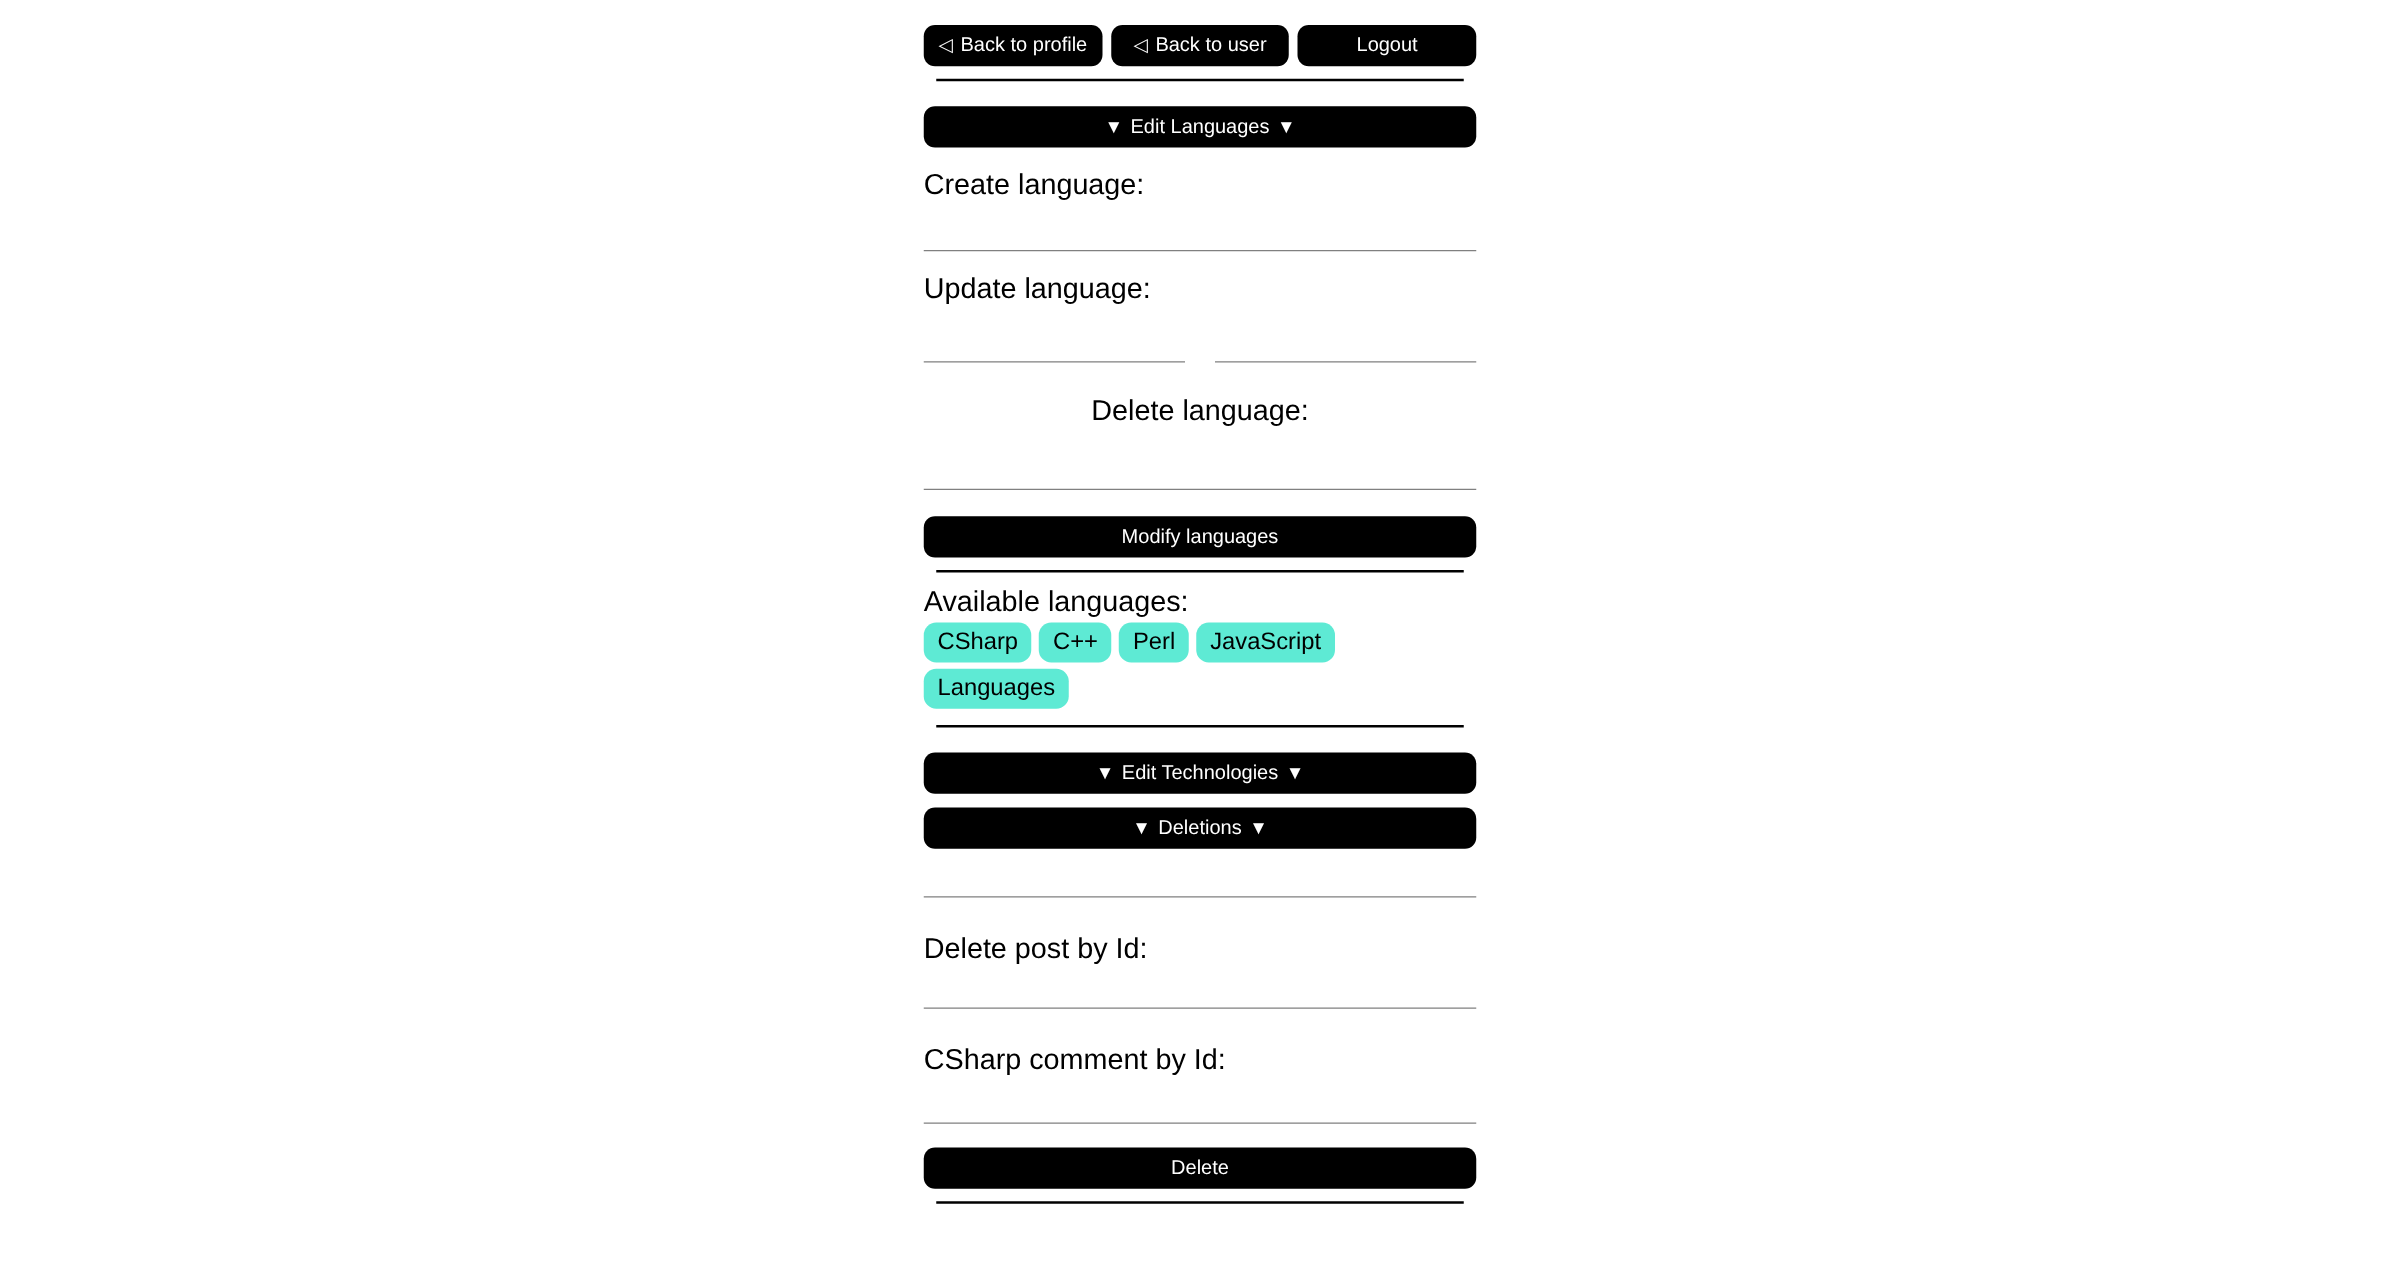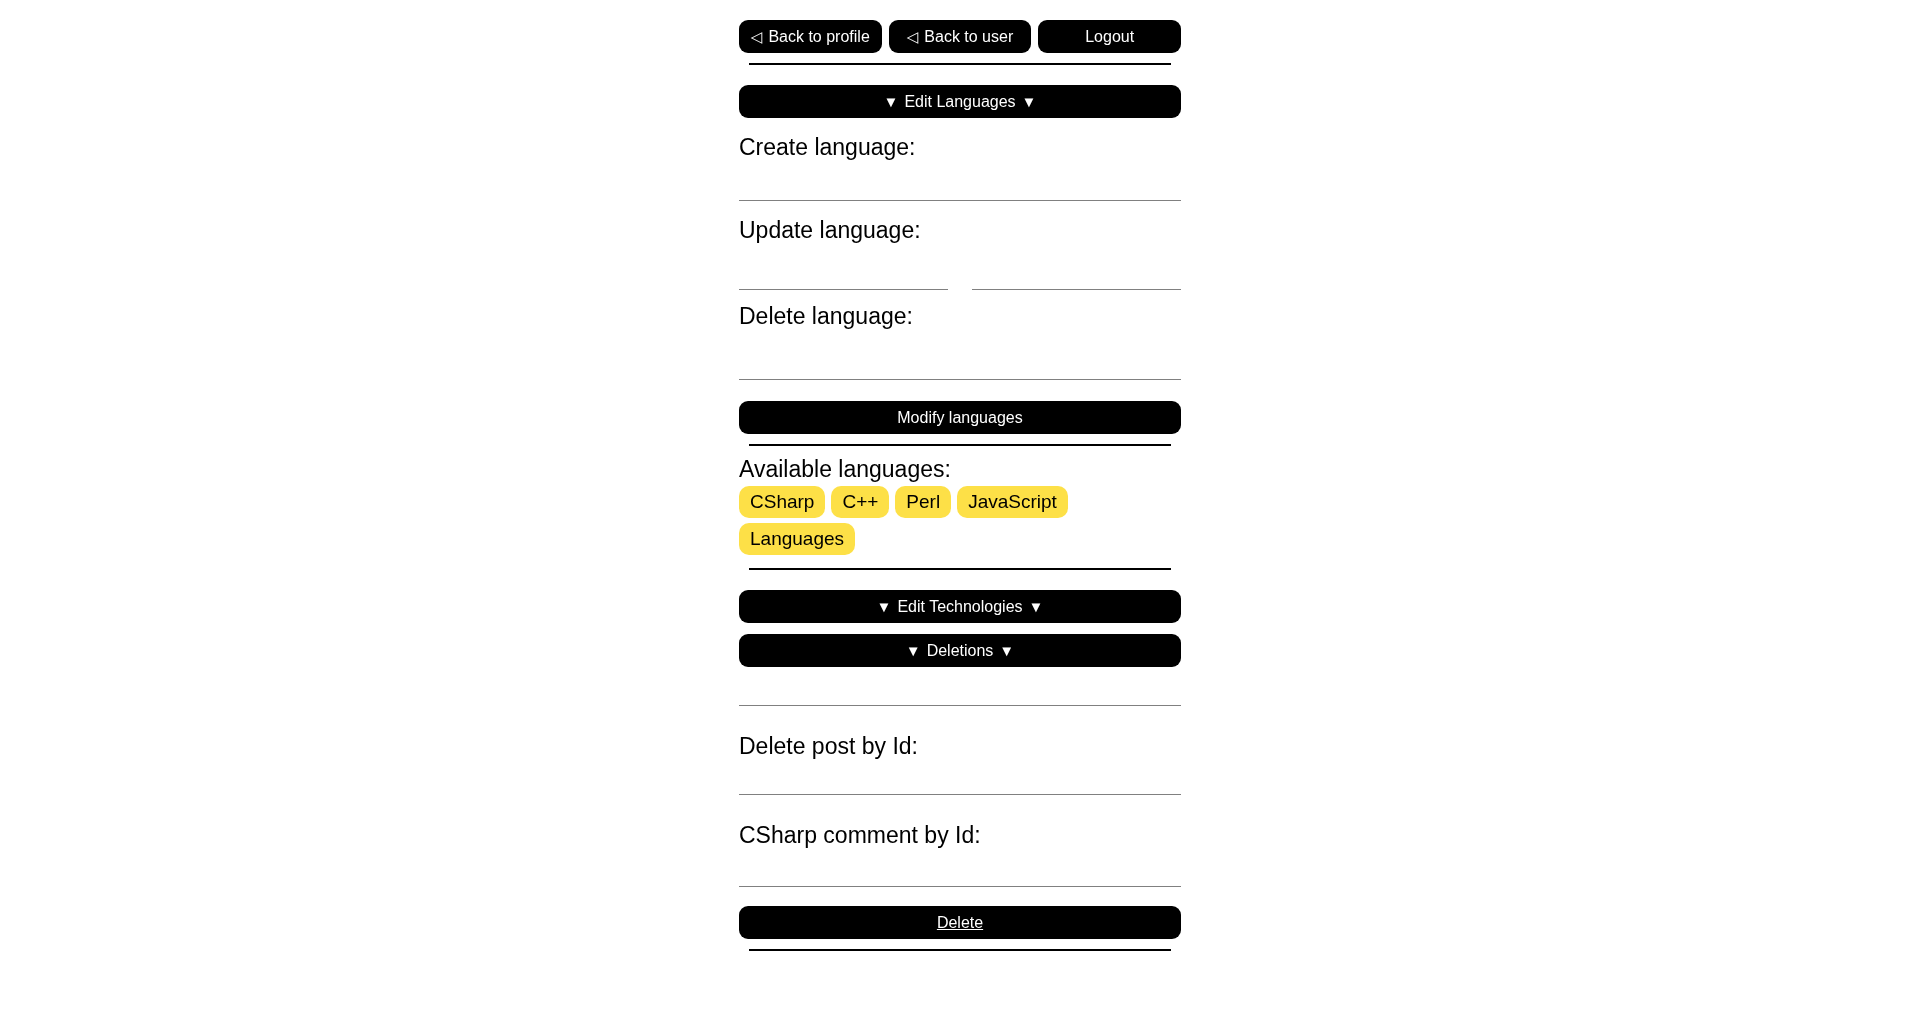--- a/index.html
+++ b/index.html
@@ -71,34 +71,34 @@
   }
   .pair-row .line-input { width: 209px; height: 38px; }
   
   .tags {
     display: flex;
     flex-wrap: wrap;
     gap: 5px 6px;
     margin-top: 5px;
   }
   .tag {
-    background: #fde047;
+    background: #5eead4;
     color: #000000;
     border-radius: 10px;
     padding: 4px 11px 5px 11px;
     font-size: 19px;
     line-height: 23px;
   }
   .mt11 { margin-top: 11px; }
   .mt12 { margin-top: 12px; }
   .mt13 { margin-top: 13px; }
-  .mt15 { margin-top: 15px; }
+  .mt15 { margin-top: 27px; text-align: center; }
   .mt17 { margin-top: 17px; }
   .mt18 { margin-top: 18px; }
-  .mt19 { margin-top: 19px; text-decoration: underline; }
+  .mt19 { margin-top: 19px; }
   .mt20 { margin-top: 20px; }
   .mt21 { margin-top: 21px; }
   .mt29 { margin-top: 29px; }
   .h39 { height: 39px; }
   .h37 { height: 37px; }
   .h40 { height: 40px; }
   .h52 { height: 52px; }
 </style>
 </head>
 <body>

